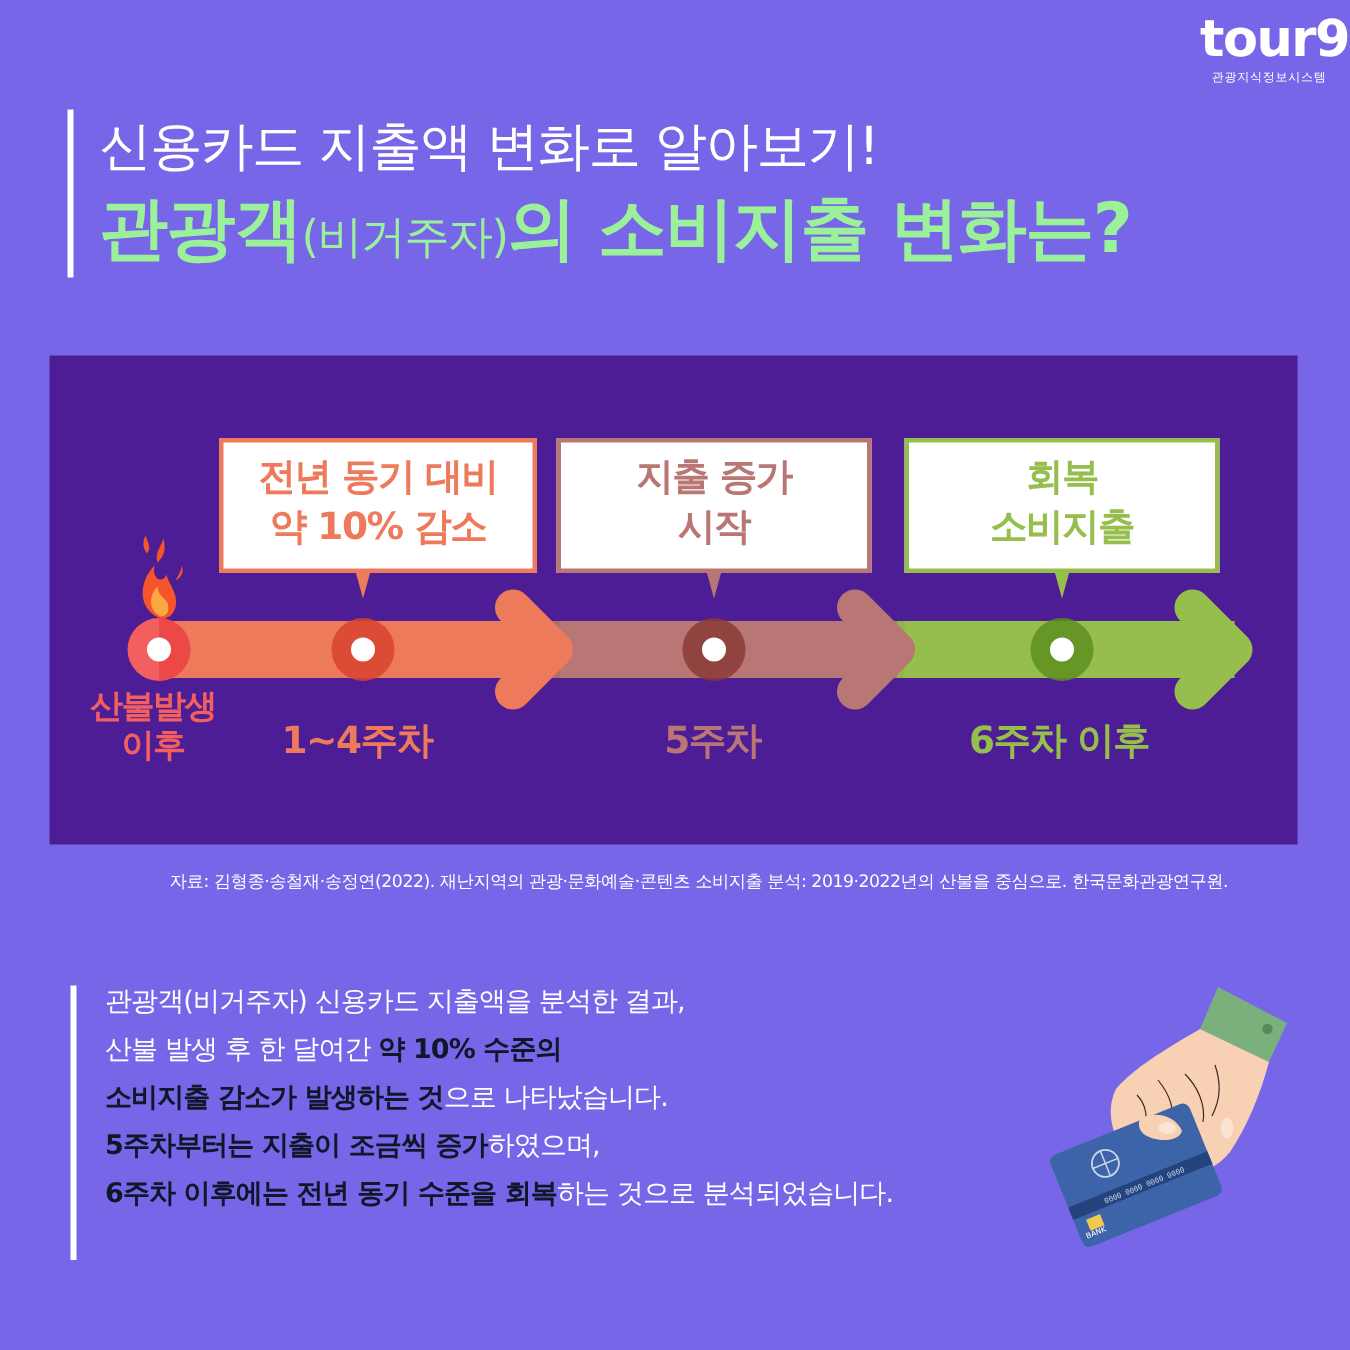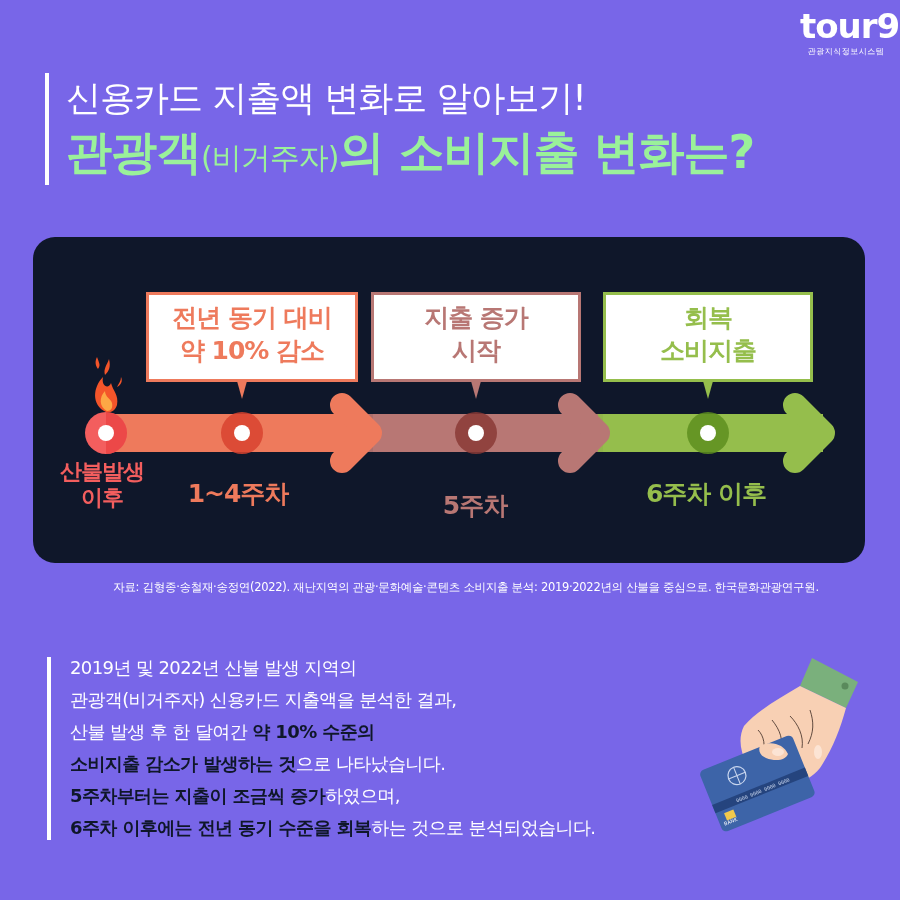--- a/index.html
+++ b/index.html
@@ -30,38 +30,38 @@
     .title-line2 {
       position: absolute; left: 66px; top: 120px;
       font-size: 46px; font-weight: bold; color: #9AF19A; letter-spacing: -1px;
       line-height: 64px; white-space: nowrap;
     }
     .title-line2 .paren { font-size: 30px; font-weight: normal; letter-spacing: -1px; }
 
     
     .panel {
       position: absolute; left: 33px; top: 237px; width: 832px; height: 326px;
-      background: #0f172a; border-radius: 22px;
+      background: #4c1d95; border-radius: 0;
     }
     .timeline-svg { position: absolute; left: 0; top: 0; }
     .callout {
       position: absolute; background: #fff; border: 3px solid;
       text-align: center; font-weight: bold; font-size: 25px; line-height: 33px;
       letter-spacing: -1px; padding-top: 6px;
     }
     .callout-1 { left: 113px; top: 55px; width: 212px; height: 90px; border-color: #EE7A5C; color: #EE7A5C; }
     .callout-2 { left: 338px; top: 55px; width: 210px; height: 90px; border-color: #B87774; color: #B87774; }
     .callout-3 { left: 570px; top: 55px; width: 210px; height: 90px; border-color: #95BE4C; color: #95BE4C; }
     .stage-label {
       position: absolute; font-weight: bold; font-size: 25px; text-align: center;
       letter-spacing: -1px; line-height: 28px; white-space: nowrap;
     }
     .stage-0 { left: 14px; top: 222px; width: 110px; color: #F35E5E; font-size: 22px; line-height: 26px; }
     .stage-1 { left: 130px; top: 243px; width: 150px; color: #EE7A5C; text-align: center; }
-    .stage-2 { left: 372px; top: 243px; width: 140px; color: #B87774; margin-top: 12px; }
+    .stage-2 { left: 372px; top: 243px; width: 140px; color: #B87774; }
     .stage-3 { left: 588px; top: 243px; width: 170px; color: #95BE4C; }
 
     
     .source {
       position: absolute; left: 16px; top: 580px; width: 900px; text-align: center;
       font-size: 11.5px; color: #fff; letter-spacing: -0.3px; white-space: nowrap;
     }
 
     
     .body-bar { position: absolute; left: 47px; top: 657px; width: 4px; height: 183px; background: #fff; }
@@ -164,21 +164,20 @@
   </div>
   <div class="stage-label stage-1">1~4주차</div>
   <div class="stage-label stage-2">5주차</div>
   <div class="stage-label stage-3">6주차 이후</div>
 </div>
 
 <div class="source">자료: 김형종·송철재·송정연(2022). 재난지역의 관광·문화예술·콘텐츠 소비지출 분석: 2019·2022년의 산불을 중심으로. 한국문화관광연구원.</div>
 
 <div class="body-bar"></div>
 <div class="body-text">
-  <div>2019년 및 2022년 산불 발생 지역의</div>
   <div>관광객(비거주자) 신용카드 지출액을 분석한 결과,</div>
   <div><span>산불 발생 후 한 달여간 </span><span class="hl">약 10% 수준의</span></div>
   <div><span class="hl">소비지출 감소가 발생하는 것</span><span>으로 나타났습니다.</span></div>
   <div><span class="hl">5주차부터는 지출이 조금씩 증가</span><span>하였으며,</span></div>
   <div><span class="hl">6주차 이후에는 전년 동기 수준을 회복</span><span>하는 것으로 분석되었습니다.</span></div>
 </div>
 
 <svg class="illustration" viewBox="0 0 180 220">
 
   <path d="M112 18 L158 42 L146 68 L100 46 Z" fill="#7AB07C"></path>

